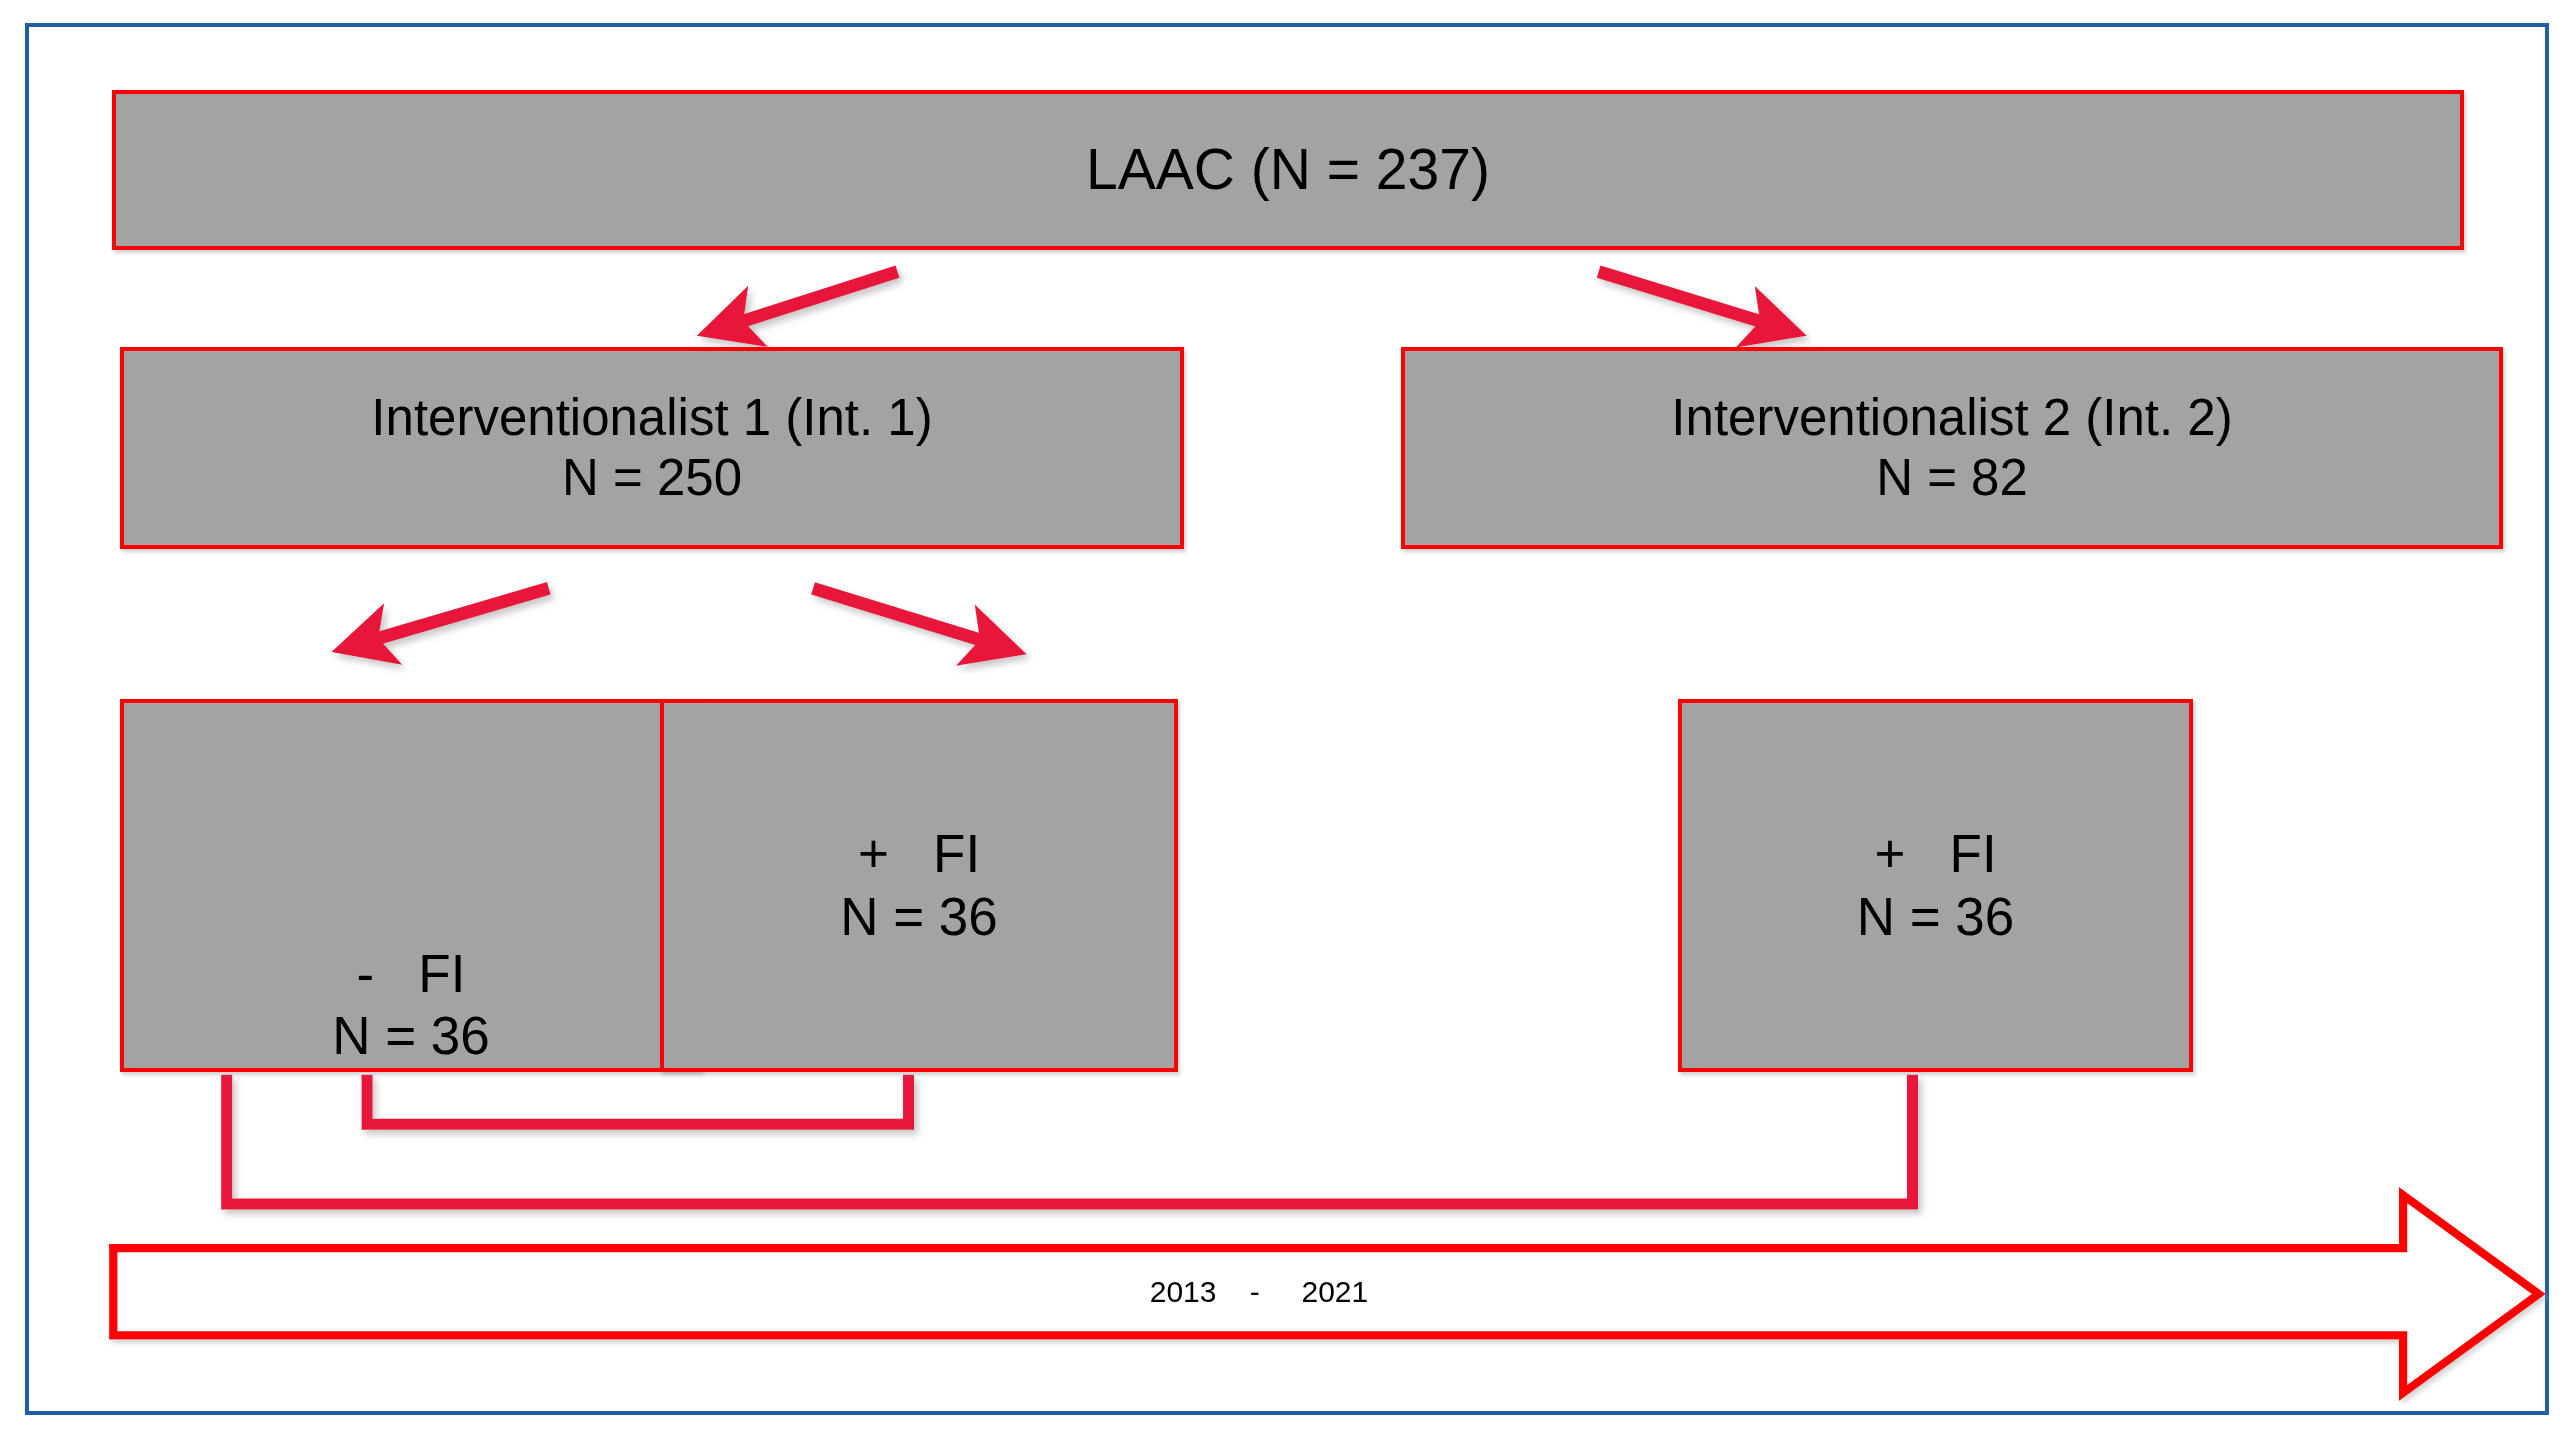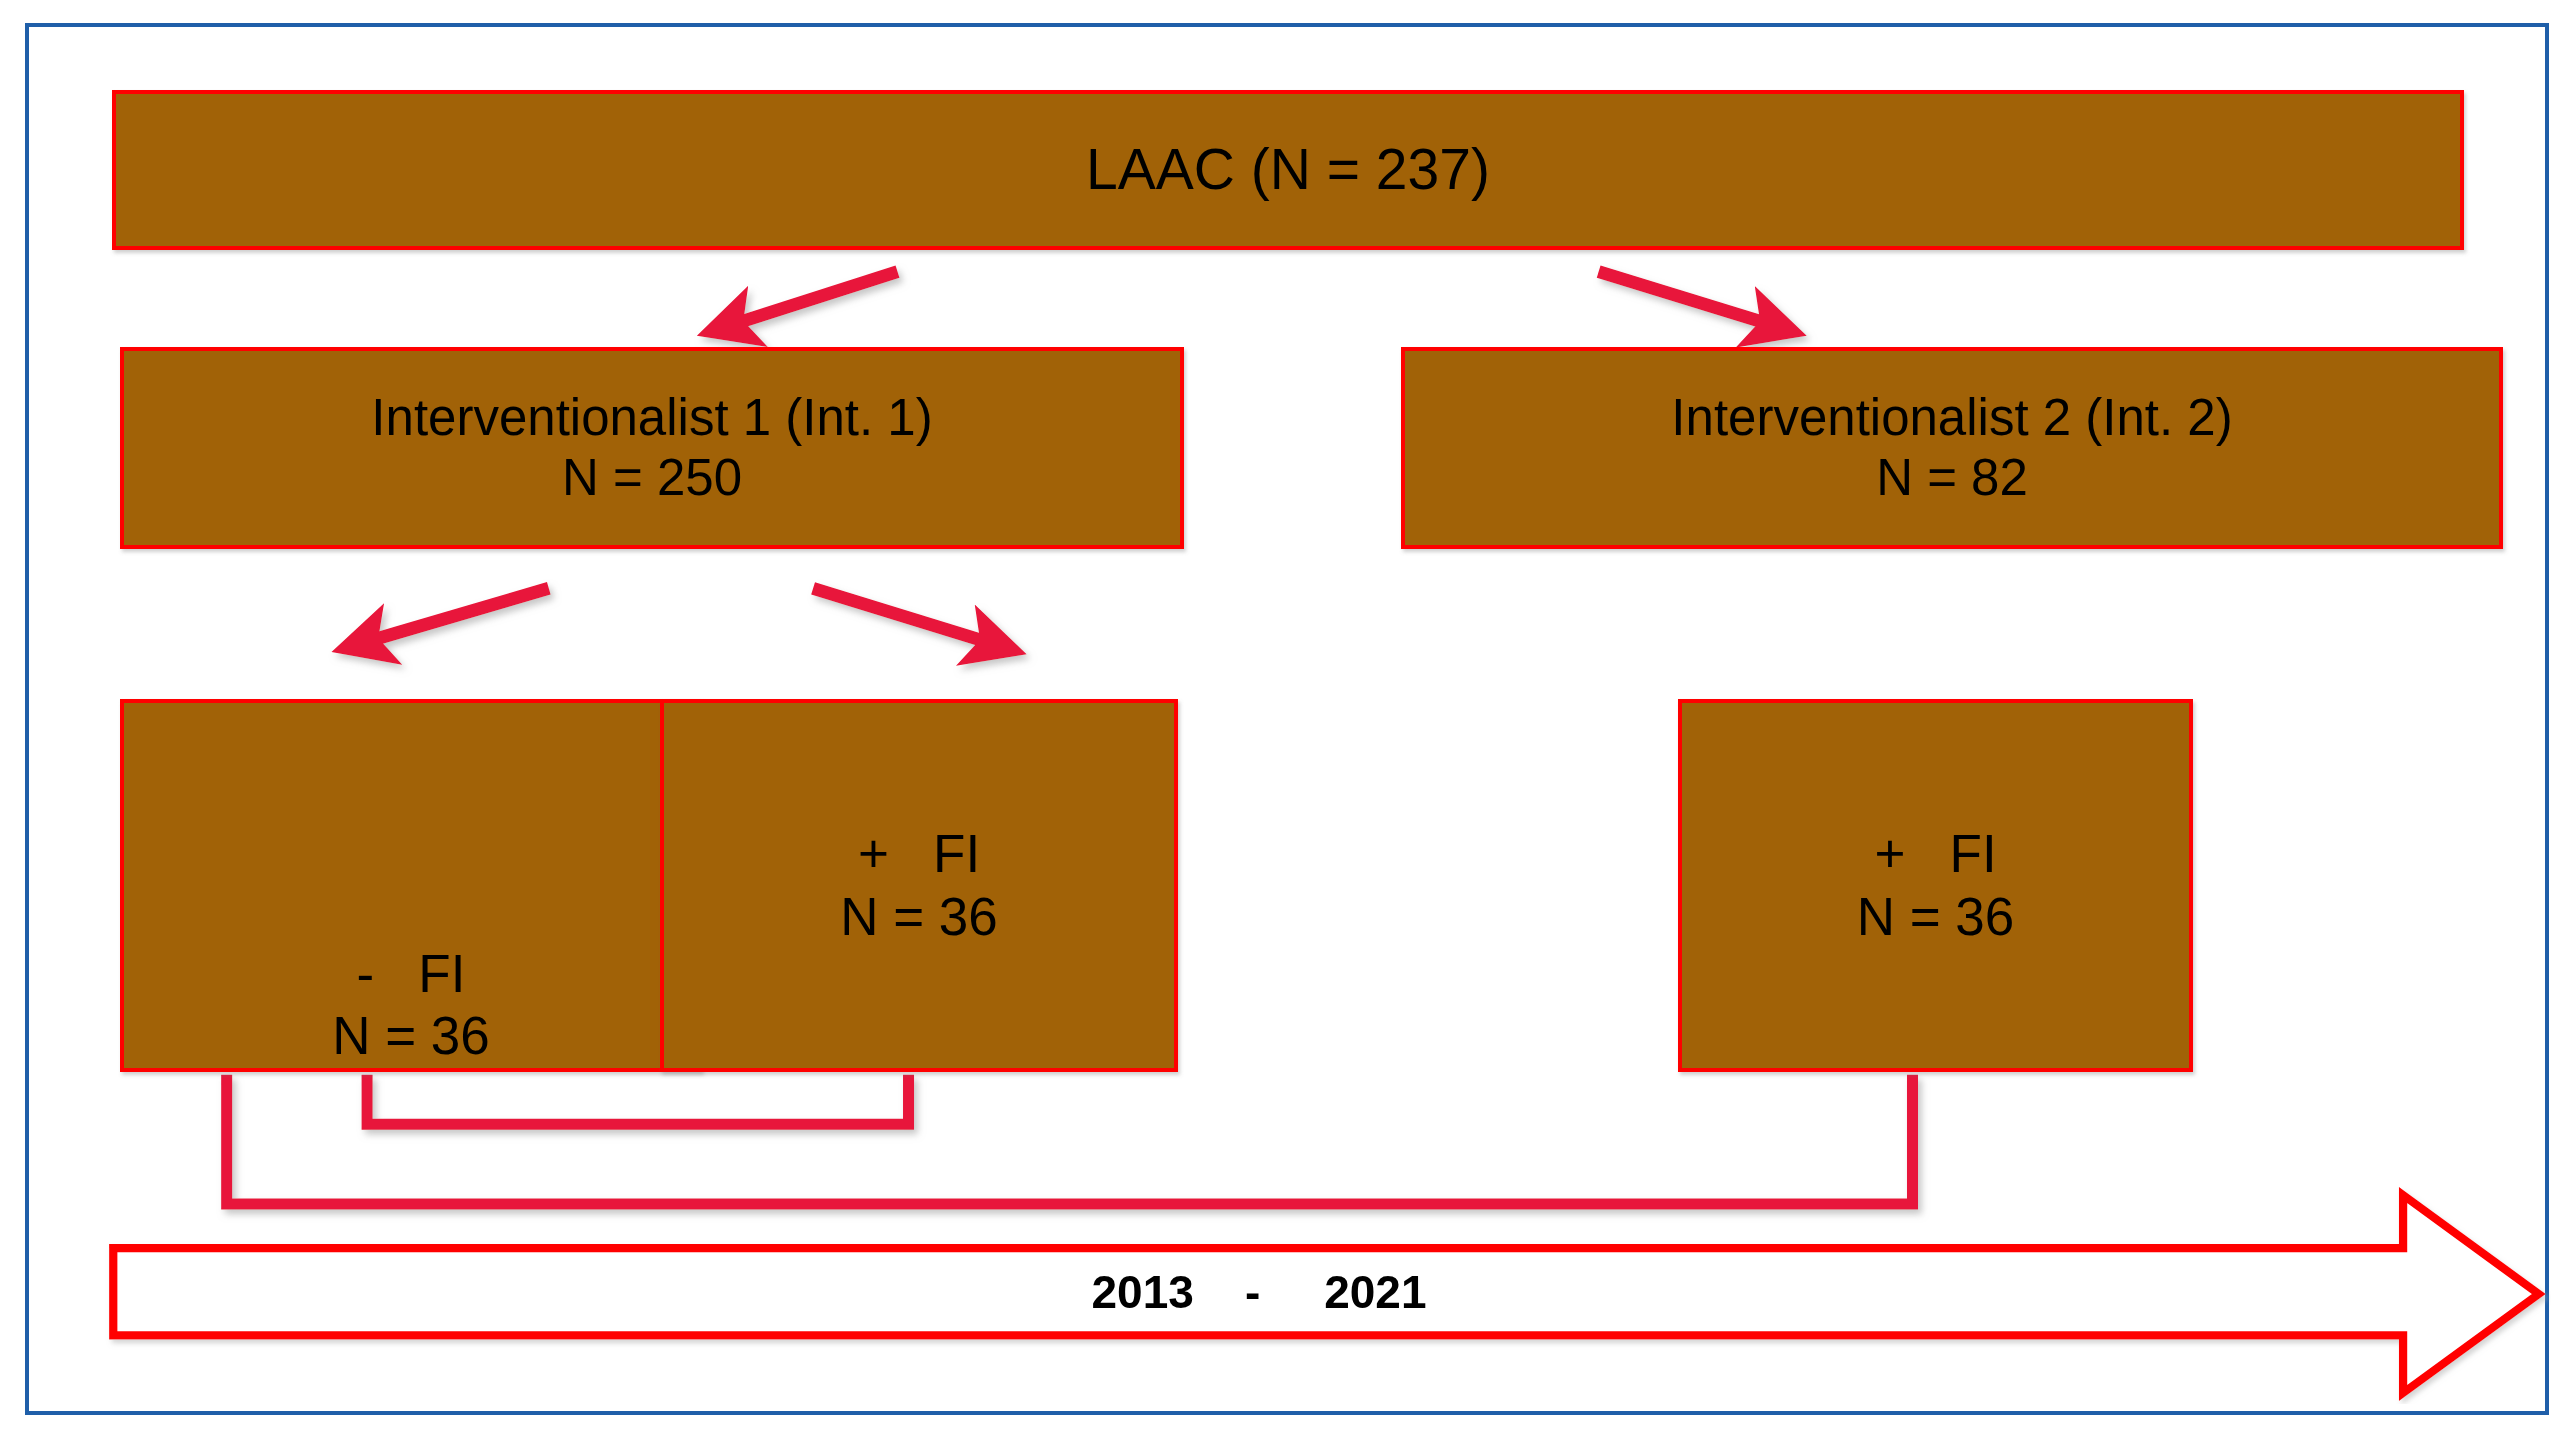--- a/index.html
+++ b/index.html
@@ -27,21 +27,21 @@
     height: 1392px;
     border: 4.6px solid #1F5FA9;
     box-sizing: border-box;
     background: #ffffff;
   }
   
   .node-box {
     position: absolute;
     border: 4.6px solid #FF0000;
     box-sizing: border-box;
-    background: #a16207;
+    background: #a3a3a3;
     display: flex;
     flex-direction: column;
     align-items: center;
     justify-content: center;
     color: #000000;
     text-align: center;
     box-shadow: 1.8px 2.8px 3.7px rgba(120,120,120,0.35);
   }
   .node-line {
     display: block;
@@ -93,24 +93,23 @@
   }
   #timeline-label {
     position: absolute;
     left: 112px;
     top: 1248px;
     width: 2294px;
     height: 88px;
     display: flex;
     align-items: center;
     justify-content: center;
-    font-size: 46px;
+    font-size: 30px;
     color: #000000;
     white-space: pre;
-    font-weight: bold;
   }
 </style>
 </head>
 <body>
 
 <div id="canvas">
 
   <div id="outer-frame"></div>
 
   <svg id="connectors" viewBox="0 0 2807 1568" xmlns="http://www.w3.org/2000/svg">

